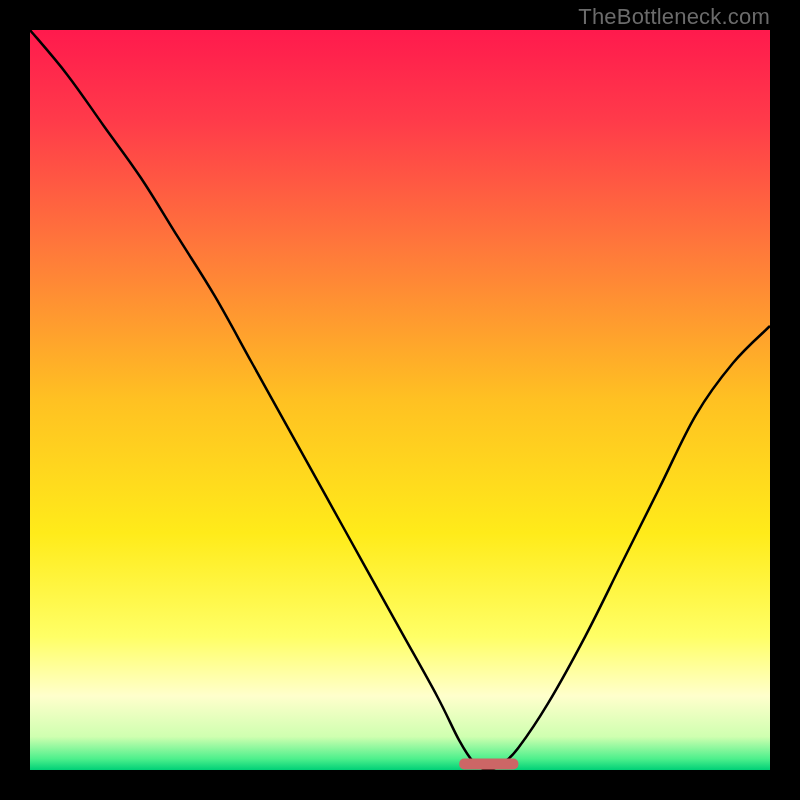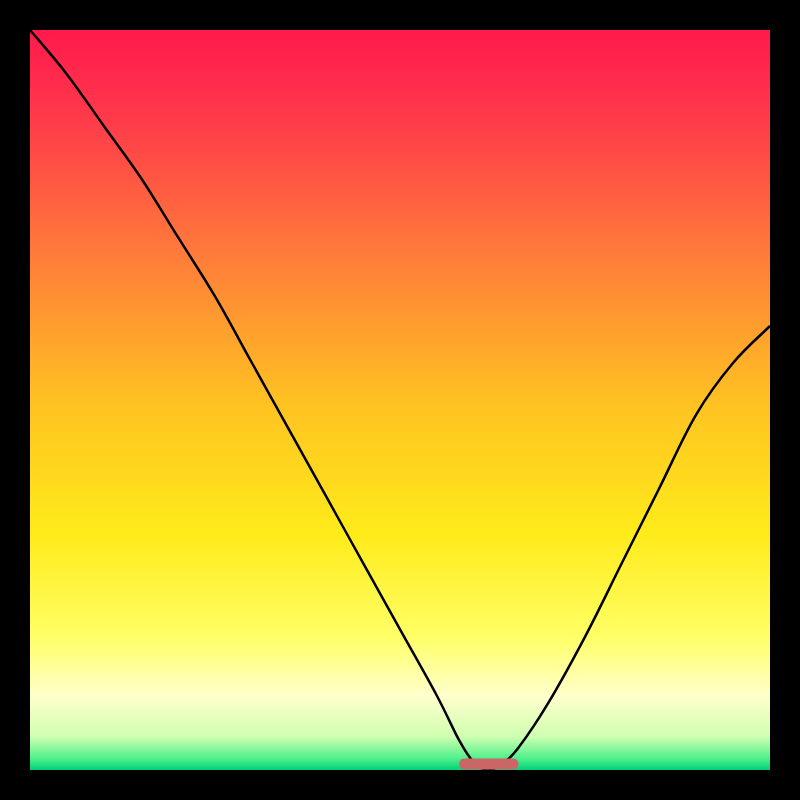--- a/index.html
+++ b/index.html
@@ -55,20 +55,21 @@
   }
   .marker {
     stroke: none;
   }
 </style>
 </head>
 <body>
 
 <div class="frame">
 
+  <div class="watermark">TheBottleneck.com</div>
 
   <div class="plot">
     <svg width="740" height="740" viewBox="0 0 740 740">
       <defs>
         <linearGradient id="bg-grad" x1="0" y1="0" x2="0" y2="1">
             <stop offset="0%" stop-color="#FF1A4D"></stop>
             <stop offset="12%" stop-color="#FF3A4A"></stop>
             <stop offset="30%" stop-color="#FF7A3A"></stop>
             <stop offset="50%" stop-color="#FFC122"></stop>
             <stop offset="68%" stop-color="#FFEB1A"></stop>

